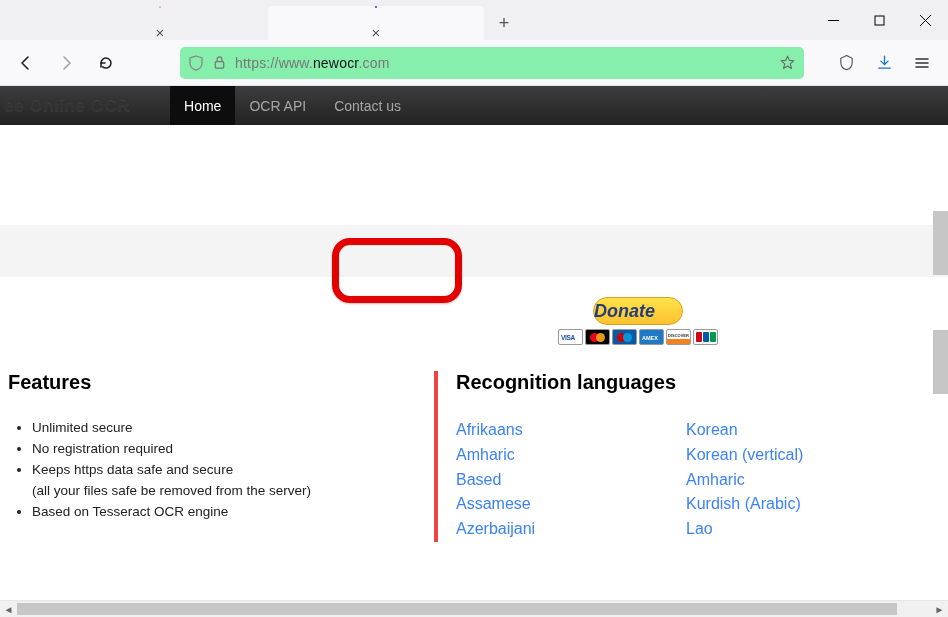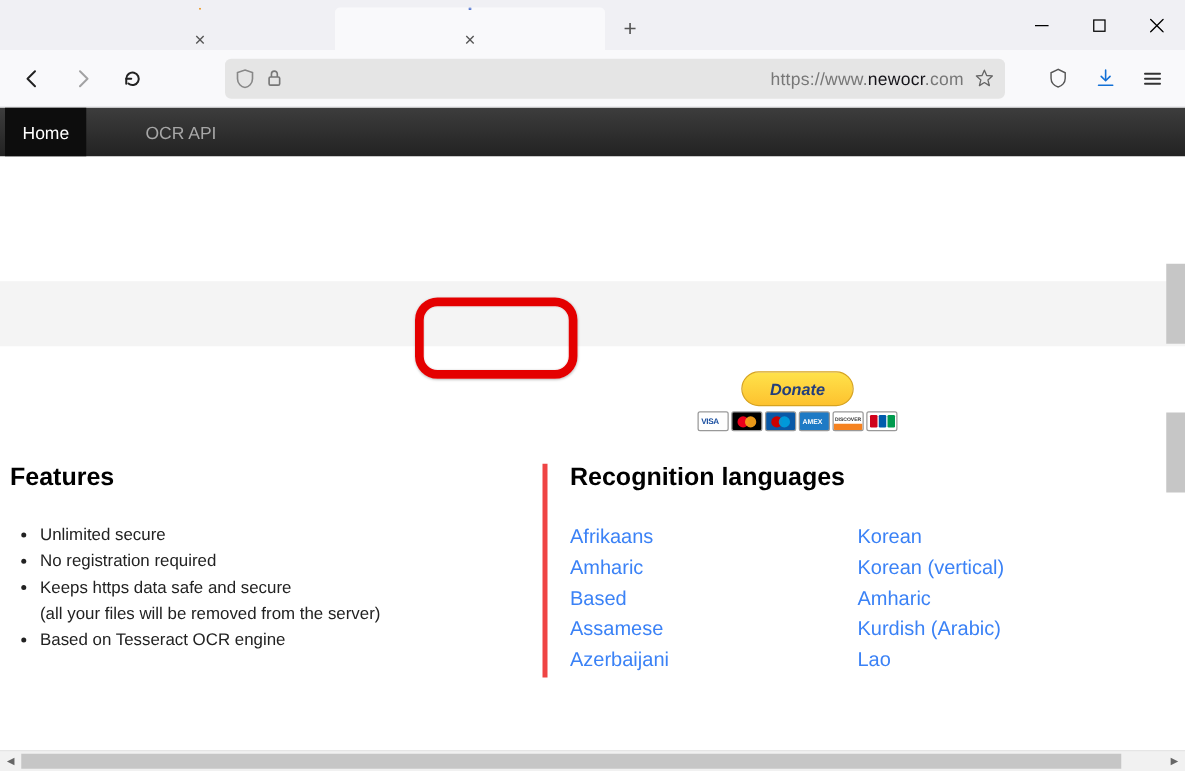--- a/index.html
+++ b/index.html
@@ -13,46 +13,46 @@
     .tab-close { width: 16px; height: 16px; display:flex; align-items:center; justify-content:center; color: #555; font-size: 15px; }
     .favicon { width: 16px; height: 16px; }
     .new-tab { width: 28px; height: 28px; display: flex; align-items: center; justify-content: center; color: #555; font-size: 18px; margin: 0 0 3px 6px; }
     .window-controls { position: absolute; right: 0; top: 0; display: flex; height: 40px; }
     .win-ctl { width: 46px; display: flex; align-items: center; justify-content: center; color: #000; }
     .win-ctl svg { width: 11px; height: 11px; }
 
     .toolbar { height: 46px; background: #f9f9fb; display: flex; align-items: center; gap: 8px; padding: 0 10px; border-bottom: 1px solid #e6e6ea; }
     .nav-btn { width: 32px; height: 32px; display: flex; align-items: center; justify-content: center; border-radius: 4px; color: #444; }
     .nav-btn.disabled { opacity: .4; }
-    .url-bar { flex: 1; height: 32px; background: #e5e5e5; border-radius: 5px; display: flex; align-items: center; padding: 0 8px; gap: 8px; color: #555; margin-left: 50px; text-align: right; }
+    .url-bar { flex: 1; height: 32px; background: #86efac; border-radius: 5px; display: flex; align-items: center; padding: 0 8px; gap: 8px; color: #555; margin-left: 50px; }
     .url-text { flex: 1; font-size: 14px; letter-spacing: .2px; color: #777; }
     .url-text .dark { color: #15141a; }
     .toolbar-right { display: flex; align-items: center; gap: 6px; margin-left: 18px; }
     .shield-ico{color:#888;}
     .lock-ico{color:#777;}
 
     
     .viewport { position: absolute; top: 86px; left: 0; right: 0; bottom: 0; overflow: hidden; }
     .page-shift { position: absolute; top: 0; left: -12px; right: 0; bottom: 16px; overflow: hidden; }
 
     .site-header { height: 39px; background: linear-gradient(to bottom, #3d3d3d, #222222); display: flex; align-items: center; padding-left: 16px; }
     .site-title { color: #333; font-weight: 700; font-size: 18px; margin-right: 40px; text-shadow: 0 1px 0 rgba(255,255,255,.08);}
-    .site-nav { display: flex; color: #a7a7a7; font-size: 14px; height: 100%; gap: 33px;}
+    .site-nav { display: flex; color: #a7a7a7; font-size: 14px; height: 100%;}
     .site-nav-item { padding: 0 14px; display: flex; align-items:center; height:100%;}
     .site-nav-item.active { background: #0d0d0d; color: #fff; }
 
     .upload-panel { background: #f4f4f4; margin: 100px 0 0 0; padding: 6px; display: flex; }
     .upload-inner { position: relative; padding: 20px 12px 20px 360px;}
 
     .highlight-ring { position:absolute; left: 338px; top: 7px; width: 130px; height: 65px; border: 7px solid #e40000; border-radius: 18px; box-shadow: 0 1px 2px rgba(0,0,0,.25), inset 0 0 0 1px rgba(0,0,0,.05); pointer-events: none; }
 
     .preview-btn { display: inline-flex; align-items: center; gap: 6px; padding: 9px 15px; background: linear-gradient(to bottom, #1479e8, #0a62cc); color: #fff; font-size: 15px; border-radius: 4px; box-shadow: 0 1px 1px rgba(0,0,0,.15), inset 0 1px 0 rgba(255,255,255,.25); border: 1px solid #0a5bb8;}
 
     .donate-area { display: flex; flex-direction: column; align-items: center; margin: 20px 0 14px 0; padding-left: 340px;}
-    .donate-btn { width: 90px; height: 28px; background: linear-gradient(to bottom, #ffe24a, #fdc22f); border: 1px solid #d6a321; border-radius: 14px; display: flex; align-items: center; justify-content: center; color: #243e7b; font-weight: 700; font-style: italic; font-size: 13px; font-family: Arial, sans-serif;}
+    .donate-btn { width: 90px; height: 28px; background: linear-gradient(to bottom, #ffe24a, #fdc22f); border: 1px solid #d6a321; border-radius: 14px; display: flex; align-items: center; color: #243e7b; font-weight: 700; font-style: italic; font-size: 18px; font-family: Arial, sans-serif;}
     .card-row { display:flex; gap: 2px; margin-top: 4px;}
     .card { width: 25px; height: 16px; border-radius: 2px; border:1px solid #999; background:#fff; position:relative; overflow:hidden;}
     .card.visa { background: #fefefe;} .card.visa::after{content:"VISA"; color:#1a4fa0; font-size:6.5px; font-weight:800; position:absolute; top:4px; left:2px; letter-spacing:-.3px;}
     .card.mc { background:#000;} .card.mc::before{content:""; position:absolute; width:9px; height:9px; border-radius:50%; background:#eb001b; top:3px; left:4px;} .card.mc::after{content:""; position:absolute; width:9px; height:9px; border-radius:50%; background:#f6a01a; top:3px; left:10px; opacity:.95;}
     .card.maestro{background:#0a58a6;} .card.maestro::before{content:""; position:absolute; width:9px; height:9px; border-radius:50%; background:#cc0000; top:3px; left:4px;} .card.maestro::after{content:""; position:absolute; width:9px; height:9px; border-radius:50%; background:#009ddc; top:3px; left:10px; opacity:.95;}
     .card.amex{background:#1e7ac5;} .card.amex::after{content:"AMEX"; color:#fff; font-size:5.5px; font-weight:700; position:absolute; top:5px; left:2px;}
     .card.disc{background:#fff;} .card.disc::before{content:""; position:absolute; bottom:0; left:0; right:0; height:5px; background:#f58220;} .card.disc::after{content:"DISCOVER"; color:#333; font-size:4px; font-weight:700; position:absolute; top:3px; left:1px;}
     .card.up{background:#fff;} .card.up::before{content:""; position:absolute; top:2px; bottom:2px; left:2px; width:6px; background:#d0021b; border-radius:1px;} .card.up::after{content:""; position:absolute; top:2px; bottom:2px; left:9px; width:6px; background:#005bac; border-radius:1px; box-shadow: 7px 0 0 #009a4e;}
 
     .bottom-section { display: flex; padding: 12px 20px; gap: 10px;}
@@ -169,26 +169,30 @@
         <svg width="16" height="16" viewBox="0 0 16 16">
           <path d="M2 4 H14 M2 8 H14 M2 12 H14" stroke="#333" stroke-width="1.6" stroke-linecap="round"></path>
         </svg>
       </div>
   </div>
 </div>
 
 <div class="viewport">
   <div class="page-shift">
     <div class="site-header">
+      <span class="site-title">ee Online OCR</span>
       <div class="site-nav">
         <div class="site-nav-item active">
             <span>Home</span>
           </div>
         <div class="site-nav-item">
             <span>OCR API</span>
+          </div>
+        <div class="site-nav-item">
+            <span>Contact us</span>
           </div>
       </div>
     </div>
 
     <div class="upload-panel">
       <div class="upload-inner">
         <div class="highlight-ring"></div>
       </div>
     </div>
 
@@ -206,21 +210,21 @@
       </div>
     </div>
 
     <div class="bottom-section">
       <div class="features-col">
         <h2>Features</h2>
         <ul class="features-list">
           <li>Unlimited secure</li>
           <li>No registration required</li>
           <li>Keeps https data safe and secure</li>
-          <li class="indent">(all your files will be removed from the server)</li>
+          <li class="indent">(all your files safe be removed from the server)</li>
           <li>Based on Tesseract OCR engine</li>
         </ul>
       </div>
       <div class="lang-col">
         <h2>Recognition languages</h2>
         <div class="lang-grid">
           <div>Afrikaans</div>
             <div>Korean</div>
           <div>Amharic</div>
             <div>Korean (vertical)</div>

